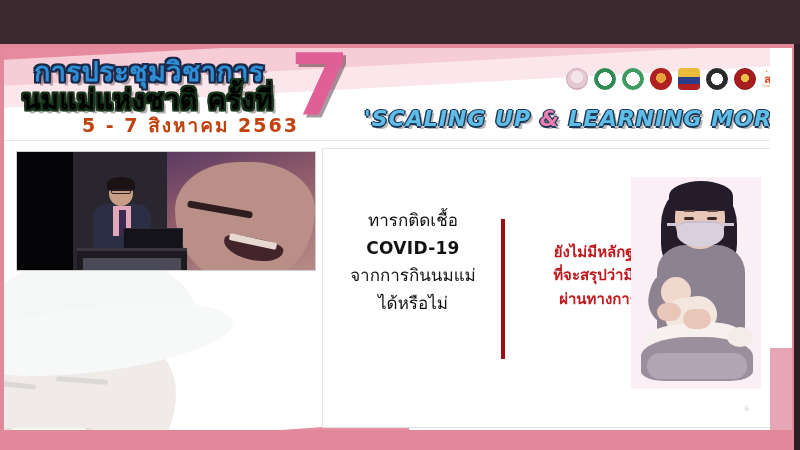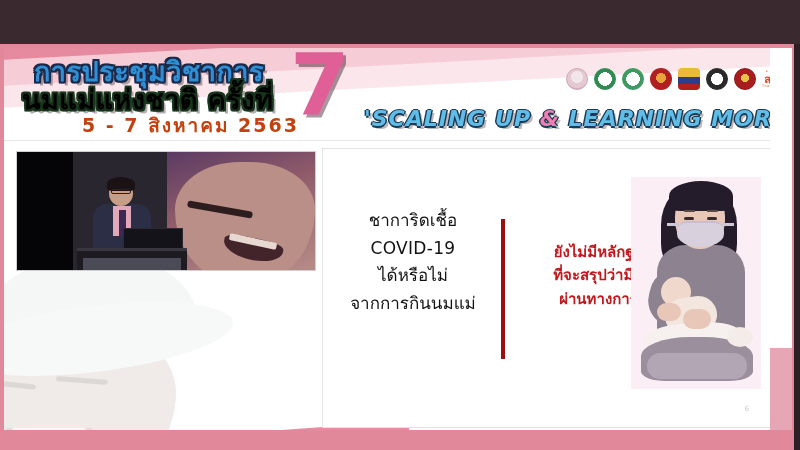--- a/index.html
+++ b/index.html
@@ -215,21 +215,21 @@
     position:absolute; left:318px; top:100px; width:452px; height:280px;
     background:#ffffff; border:1px solid #e3e3e3;
   }
 
   .qtext{
     position:absolute; left:10px; top:58px; width:160px;
     text-align:center; color:#121212; line-height:1.62;
     font-size:17px; font-weight:400;
   }
   .qtext .ln{ display:block; white-space:nowrap; }
-  .qtext .ln.covid{ font-weight:400; letter-spacing:.3px; }
+  .qtext .ln.covid{ font-weight:700; letter-spacing:.3px; }
 
   .red-divider{
     position:absolute; left:178px; top:70px; width:4px; height:140px;
     background:#9e0d10;
   }
 
   .atext{
     position:absolute; left:190px; top:92px; width:230px;
     text-align:center; color:#c0181c; line-height:1.55;
     font-size:15px; font-weight:700;
@@ -396,24 +396,24 @@
       <div class="vp-speaker-hair"></div>
       <div class="vp-speaker-glasses"></div>
       <div class="vp-laptop"></div>
       <div class="vp-podium"></div>
       <div class="vp-podium-glass"></div>
     </div>
 
     <div class="content-card">
 
       <div class="qtext">
-        <span class="ln">ชาการิดเชื้อ</span>
+        <span class="ln">ทารกติดเชื้อ</span>
         <span class="ln covid">COVID-19</span>
+        <span class="ln">จากการกินนมแม่</span>
         <span class="ln">ได้หรือไม่</span>
-        <span class="ln">จากการกินนมแม่</span>
       </div>
 
       <div class="red-divider"></div>
 
       <div class="atext">
         <span class="ln">ยังไม่มีหลักฐานเพียงพอ</span>
         <span class="ln">ที่จะสรุปว่ามีการติดเชื้อ</span>
         <span class="ln">ผ่านทางการกินนมแม่</span>
       </div>
 

